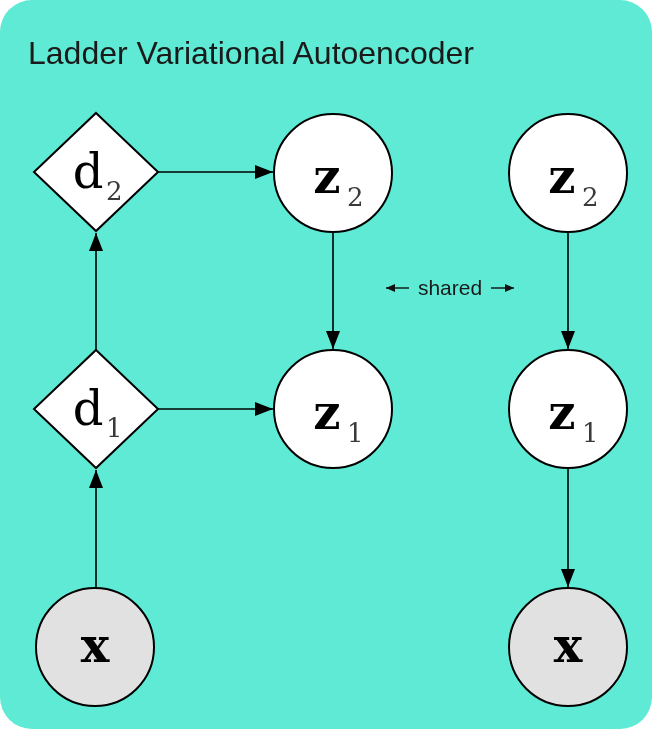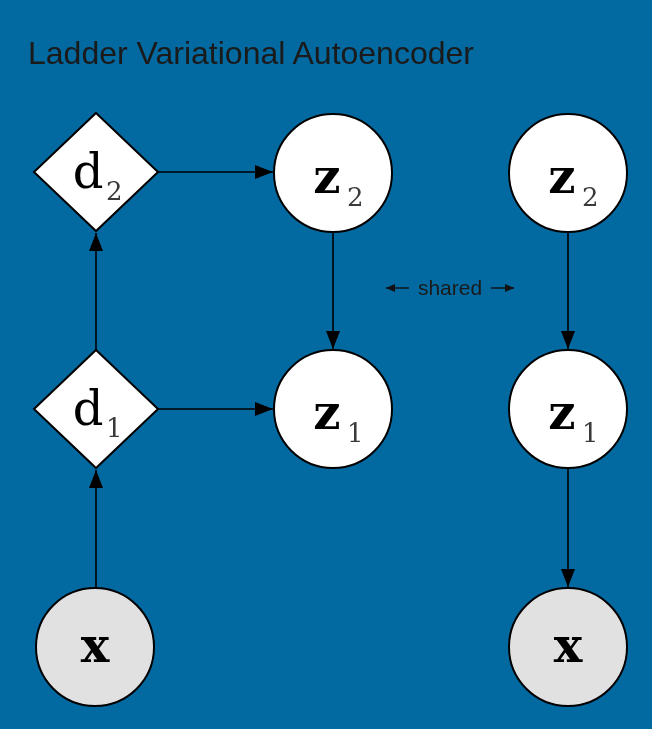--- a/index.html
+++ b/index.html
@@ -5,22 +5,23 @@
   html, body {
     margin: 0;
     padding: 0;
     background: #ffffff;
     font-family: "Liberation Sans", sans-serif;
   }
   .stage {
     position: relative;
     width: 652px;
     height: 729px;
-    background: #0369a1;
+    background: #5eead4;
     overflow: hidden;
+    border-radius: 32px;
   }
   svg { display: block; }
   .title-text {
     font-family: "Liberation Sans", sans-serif;
     font-size: 32px;
     fill: #1a1a1a;
   }
   .shared-text {
     font-family: "Liberation Sans", sans-serif;
     font-size: 21px;

